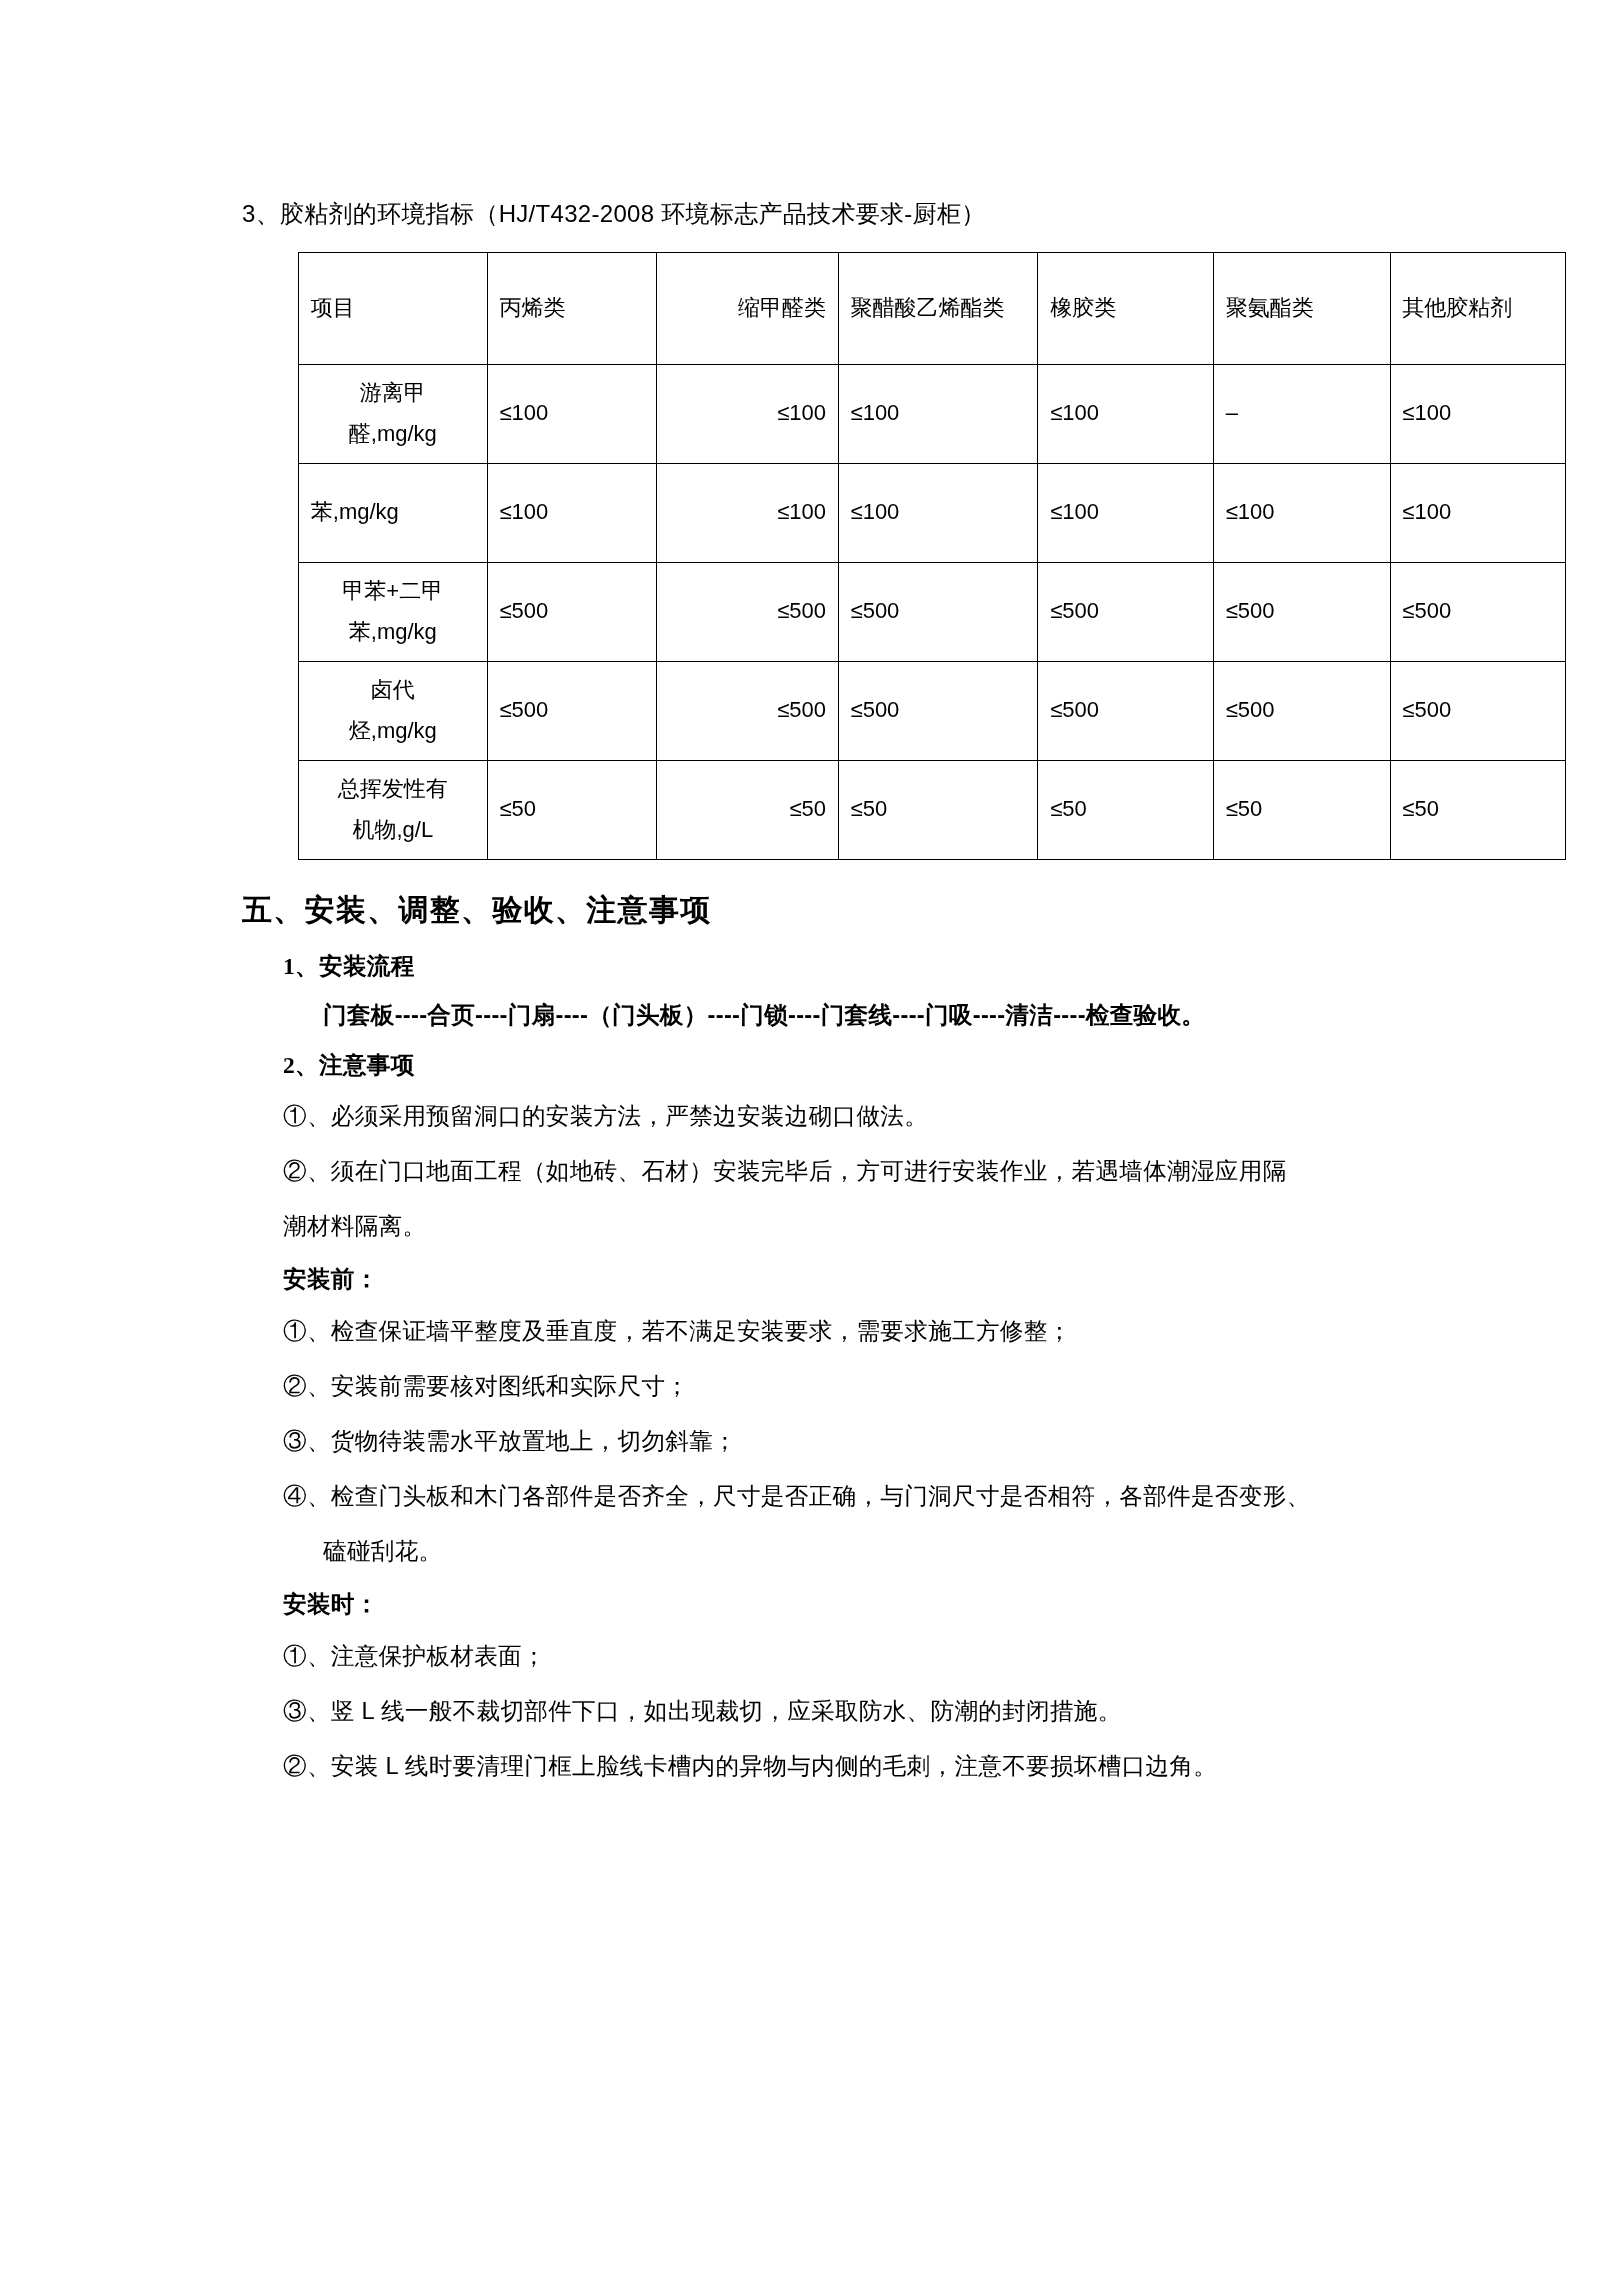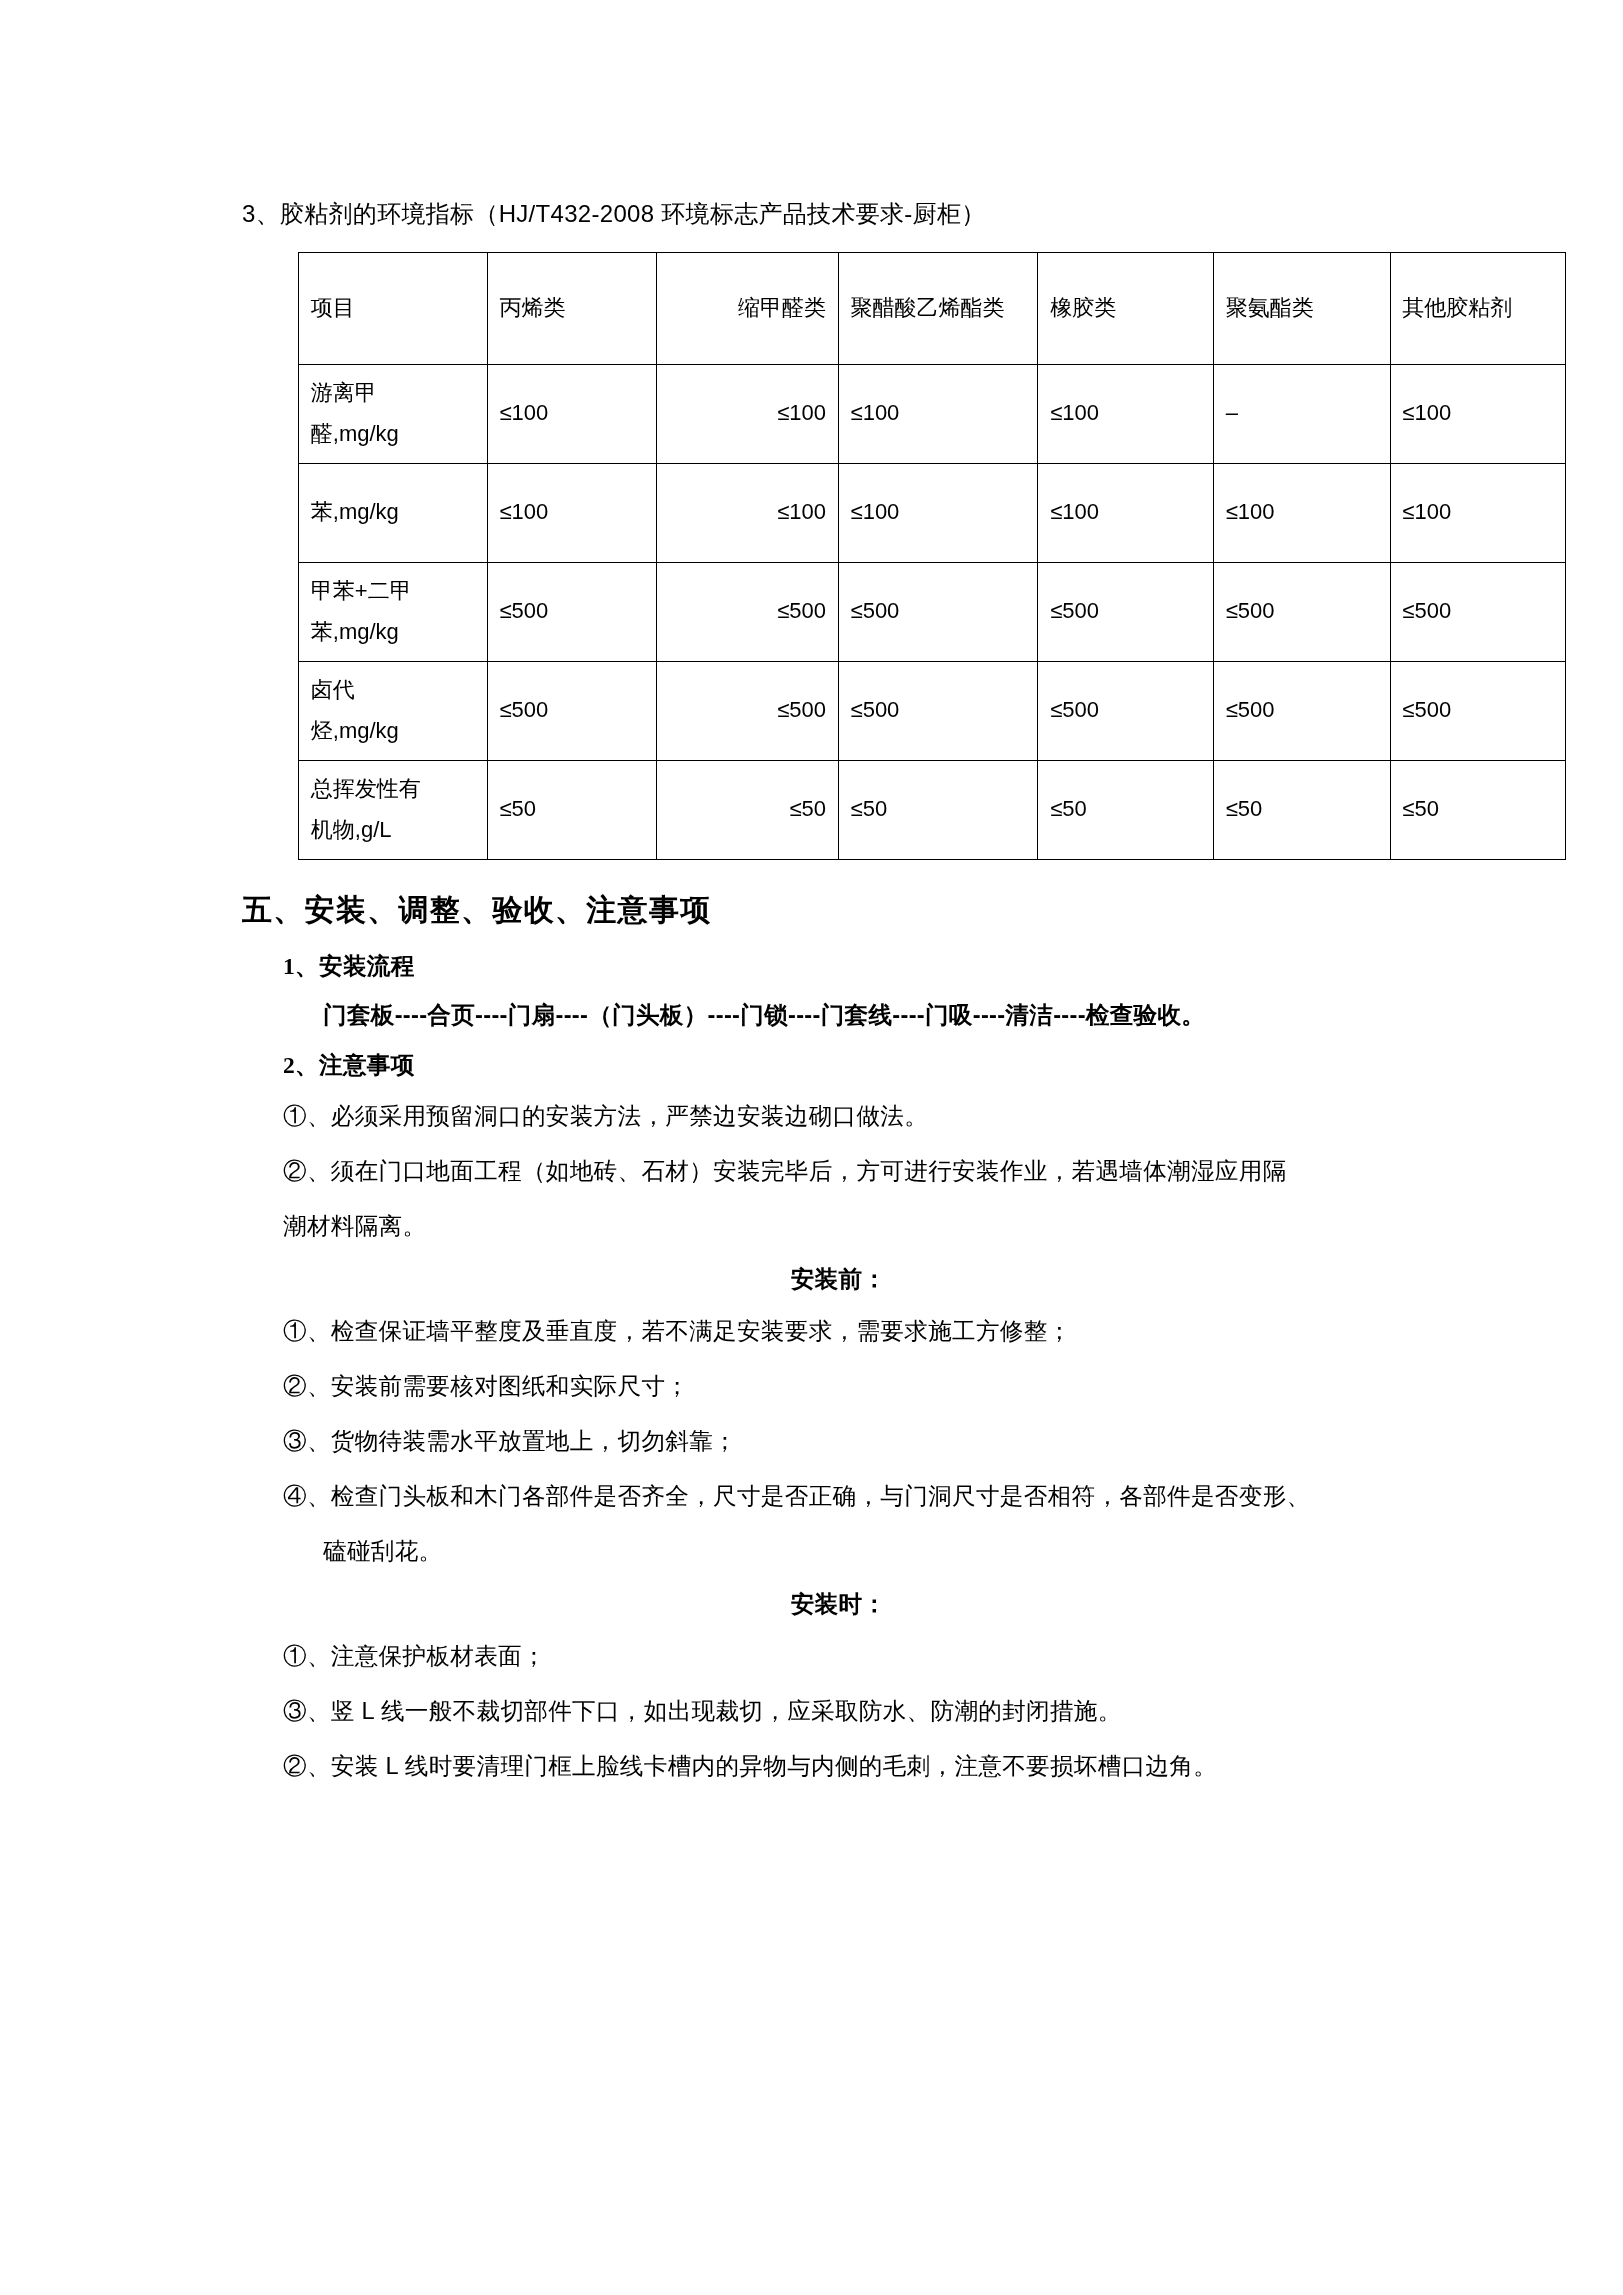--- a/index.html
+++ b/index.html
@@ -48,20 +48,21 @@
     font-size: 22px;
     vertical-align: middle;
     line-height: 1.85;
   }
   table.spec td.hdr {
     height: 111px;
     margin-top: 44px;
   }
   table.spec td.lbl {
     height: 98px;
+    text-align: center;
   }
   table.spec td.val {
     height: 98px;
   }
   .col0 { width: 164px; }
   .col1 { width: 145px; }
   .col2 { width: 157px; text-align: right; }
   .col3 { width: 175px; }
   .col4 { width: 151px; }
   .col5 { width: 152px; }
@@ -97,21 +98,20 @@
     padding-left: 41px;
     letter-spacing: 0.3px;
     line-height: 1.55;
   }
   p.subhead {
     font-size: 23.6px;
     font-weight: bold;
     margin: 0 0 18.3px 0;
     padding-left: 41px;
     letter-spacing: 0.3px;
-    text-align: center;
   }
   .indent2 {
     padding-left: 81px !important;
   }
 </style>
 </head>
 <body>
 
 <div class="page">
   <div class="content">

